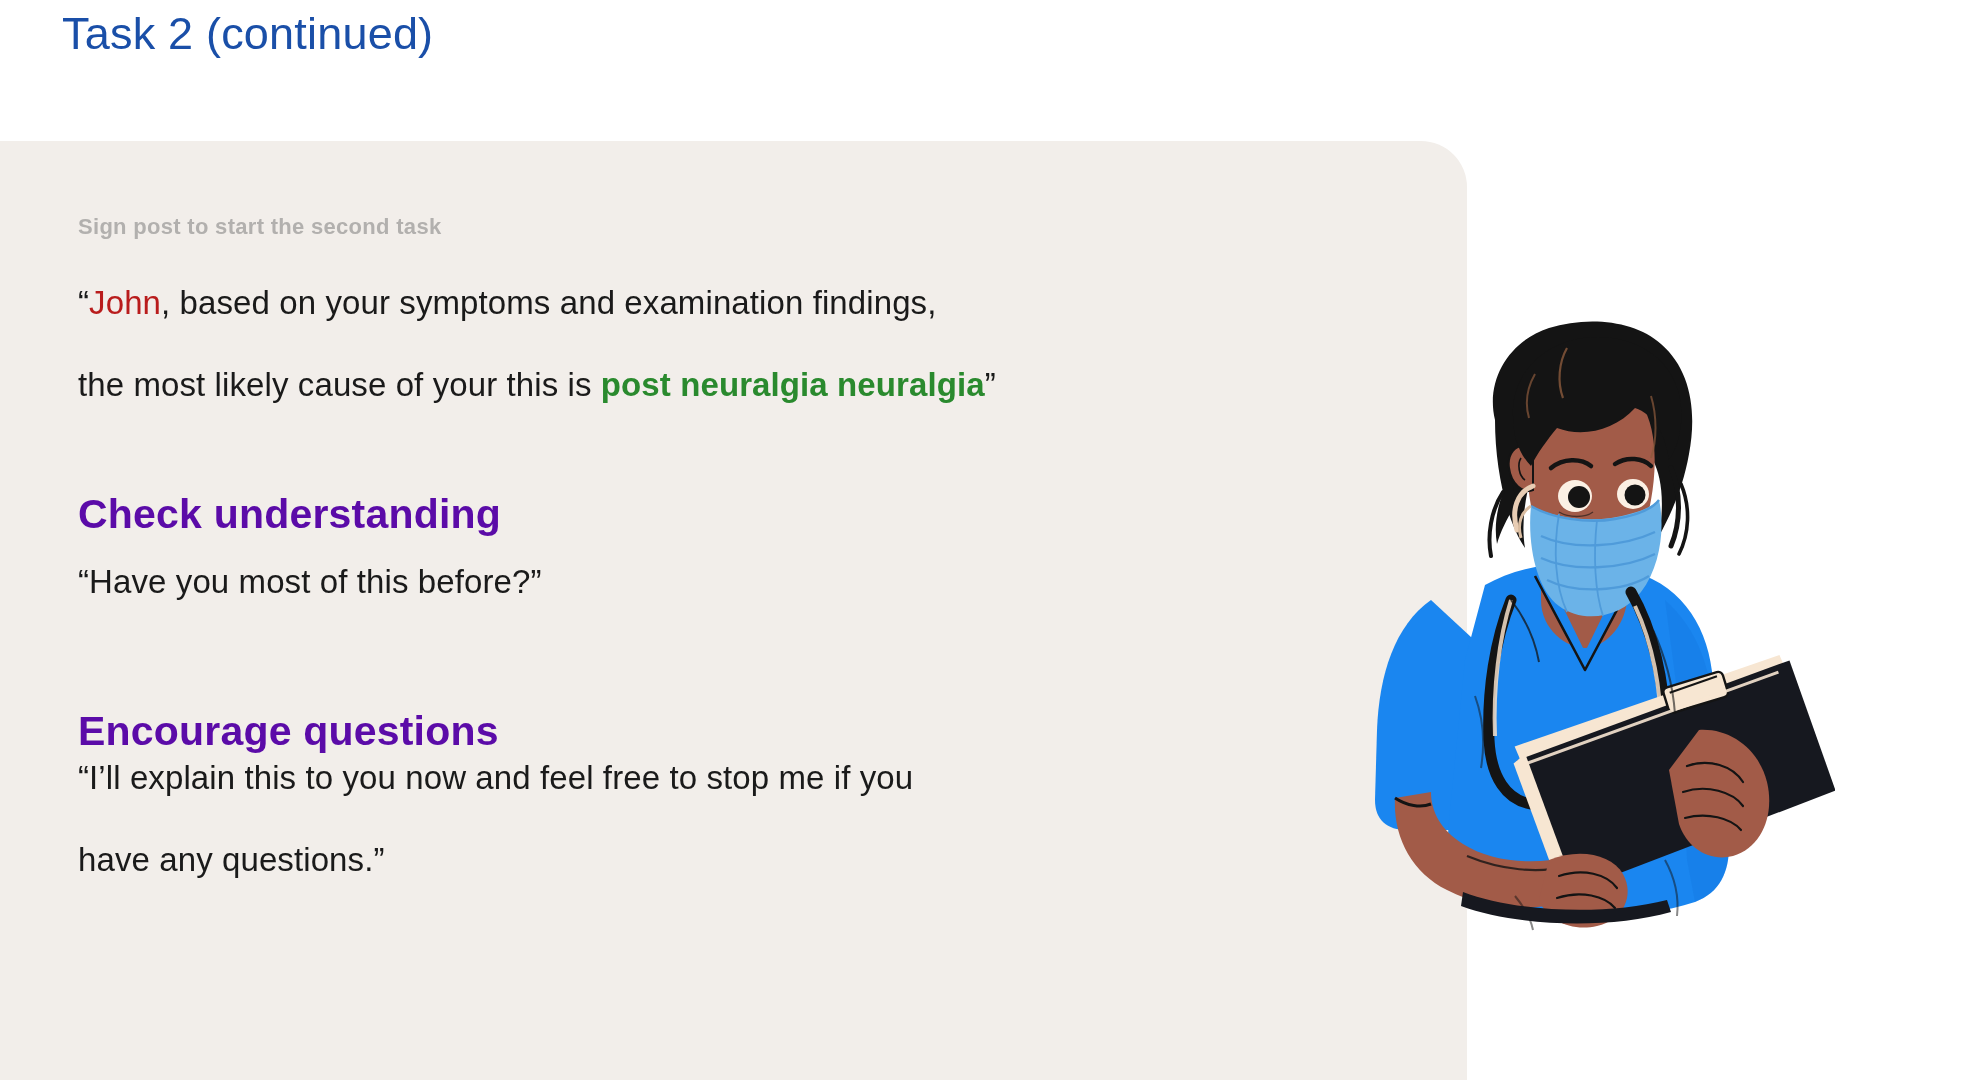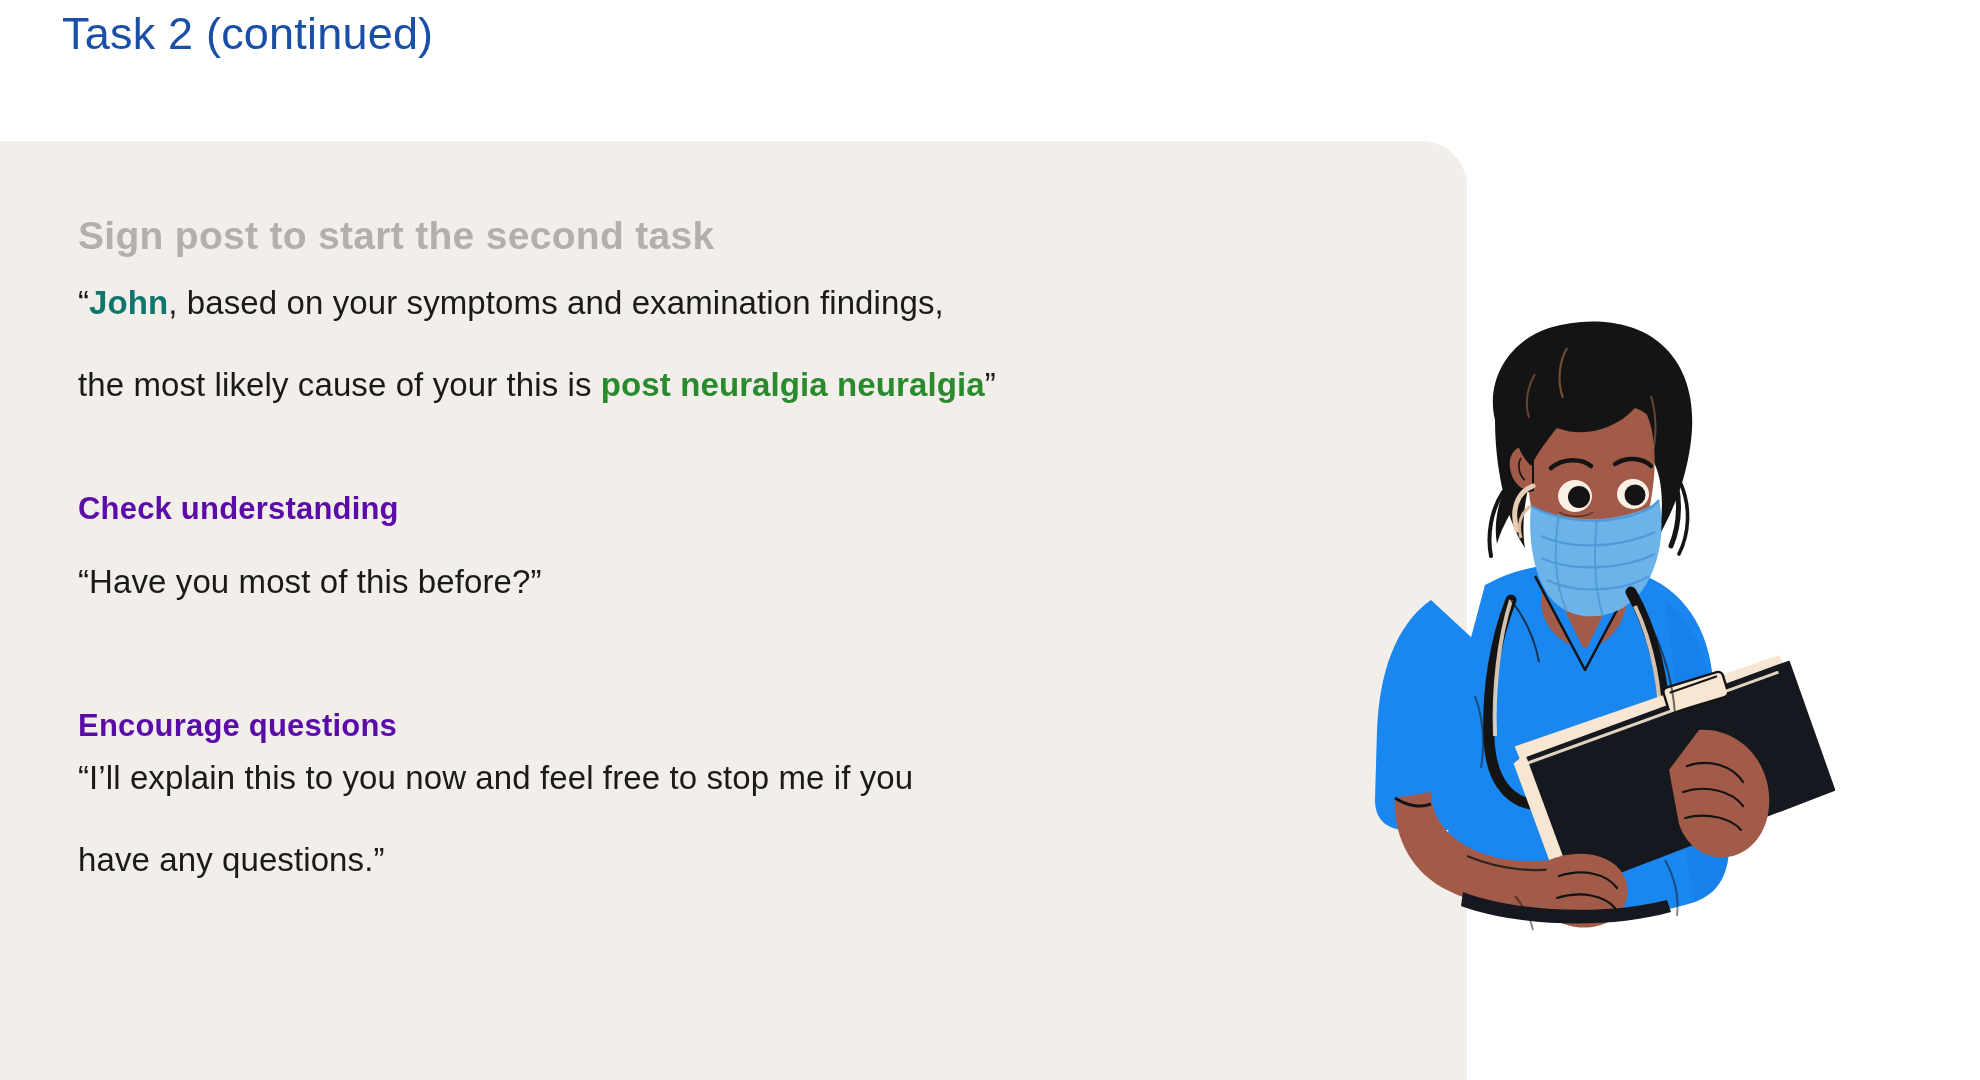--- a/index.html
+++ b/index.html
@@ -38,48 +38,48 @@
     height: 939px;
     background: #F2EEEA;
     border-radius: 46px 46px 0 0;
   }
 
   
   #signpost-label {
     position: absolute;
     left: 138px;
     top: 73px;
-    font-size: 39px;
+    font-size: 22px;
     font-weight: 700;
     color: #B2B0AE;
     letter-spacing: 0.3px;
     white-space: nowrap;
   }
 
   
   .quote-line {
     position: absolute;
     left: 138px;
     font-size: 33px;
     font-weight: 400;
     color: #1A1A1A;
     white-space: nowrap;
     letter-spacing: 0.1px;
   }
   #quote-line-1 { top: 143px; }
   #quote-line-2 { top: 225px; }
 
-  .hl-blue  { color: #0f766e; font-weight: 700; }
+  .hl-blue  { color: #b91c1c; font-weight: 400; }
   .hl-green { color: #2A8A2E; font-weight: 700; }
 
   
   .section-heading {
     position: absolute;
     left: 138px;
-    font-size: 31px;
+    font-size: 41px;
     font-weight: 700;
     color: #5B0BA8;
     white-space: nowrap;
     letter-spacing: 0.2px;
   }
   #heading-check    { top: 350px; }
   #heading-encourage{ top: 547px; margin-top: 20px; }
 
   .body-line {
     position: absolute;

